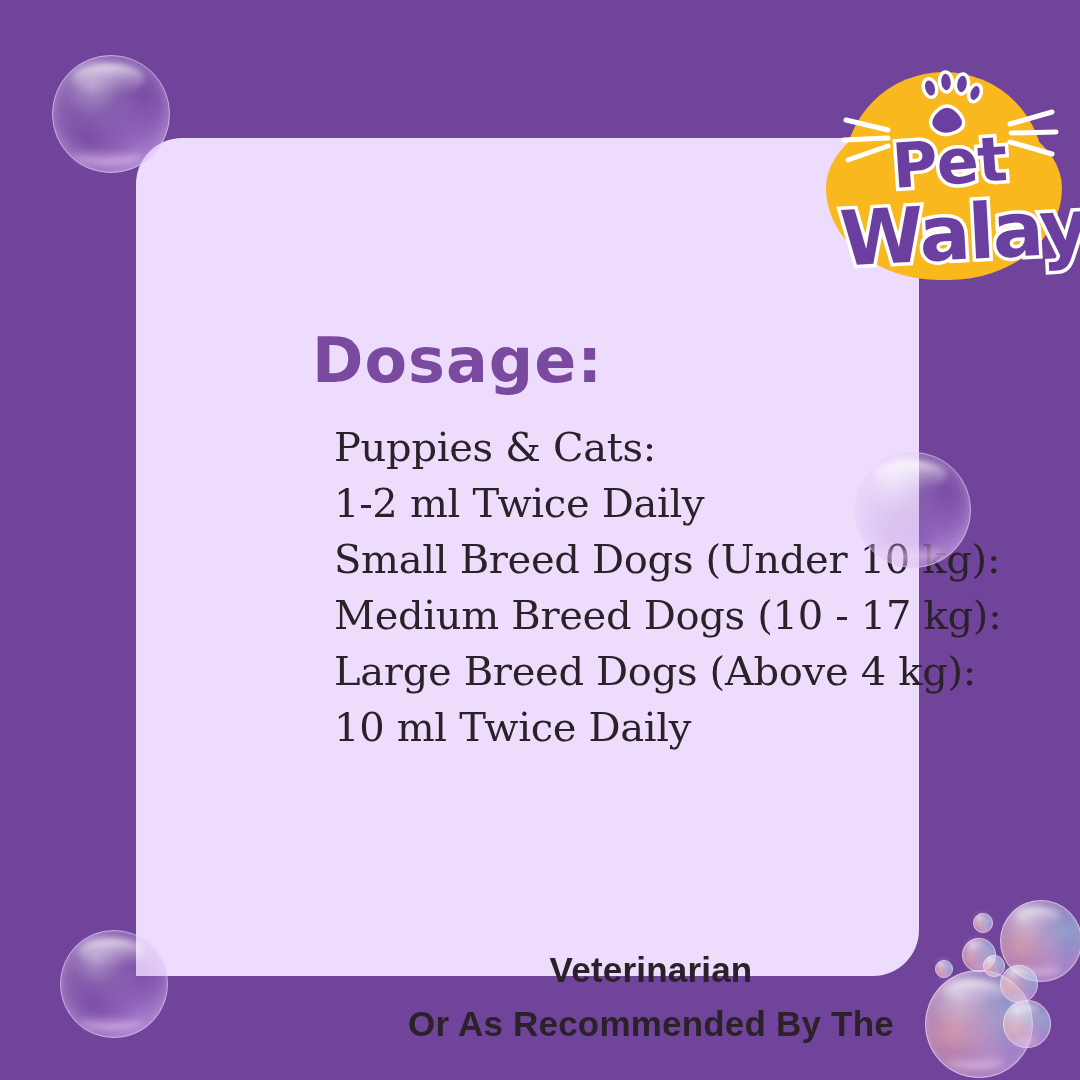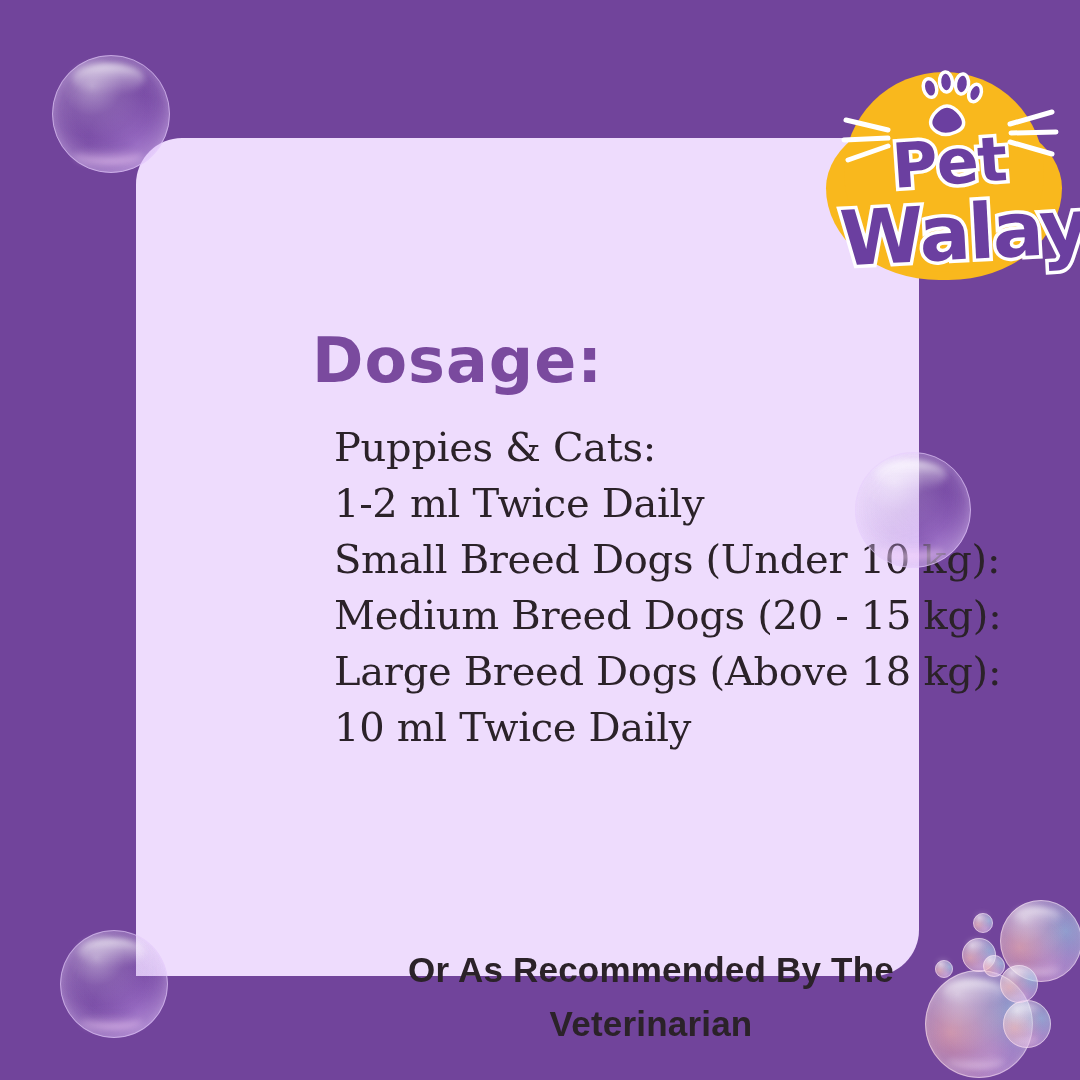--- a/index.html
+++ b/index.html
@@ -242,28 +242,28 @@
   <div id="bubbles-back"></div>
 
   <div id="card">
 
     <div id="title">Dosage:</div>
 
     <div id="dose-list">
         <div class="dose-line">Puppies &amp; Cats:</div>
         <div class="dose-line">1-2 ml Twice Daily</div>
         <div class="dose-line">Small Breed Dogs (Under 10 kg):</div>
-        <div class="dose-line">Medium Breed Dogs (20 - 15 kg):</div>
-        <div class="dose-line">Large Breed Dogs (Above 18 kg):</div>
+        <div class="dose-line">Medium Breed Dogs (10 - 17 kg):</div>
+        <div class="dose-line">Large Breed Dogs (Above 4 kg):</div>
         <div class="dose-line">10 ml Twice Daily</div>
       </div>
 
     <div id="footer">
+        <div class="footer-line">Veterinarian</div>
         <div class="footer-line">Or As Recommended By The</div>
-        <div class="footer-line">Veterinarian</div>
       </div>
   </div>
 
   <div id="bubbles-front">
       <div class="bubble bub-purple" style="left: 52px; top: 55px; width: 118px; height: 118px;">
         <div class="skin"></div>
         <div class="gloss"></div>
         <div class="gloss-low"></div>
         <div class="rim"></div>
       </div>

